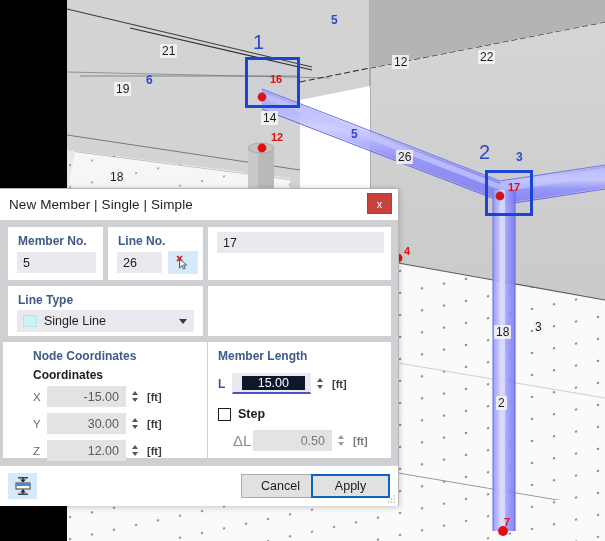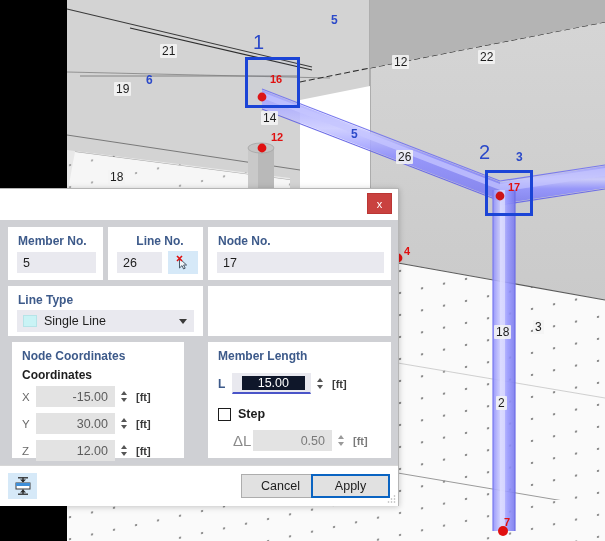--- a/index.html
+++ b/index.html
@@ -389,74 +389,74 @@
     <div class="lbl lbl-small-blue" style="left:146px;top:74px;">6</div>
     <div class="lbl lbl-small-blue" style="left:351px;top:128px;">5</div>
     <div class="lbl lbl-small-blue" style="left:516px;top:151px;">3</div>
 
     <div class="black-strip"></div>
   </div>
 
   <div class="dialog">
 
     <div class="dlg-titlebar">
+      <span class="dlg-title">New Member | Single | Simple</span>
       <div class="dlg-close">
         <span>x</span>
       </div>
     </div>
 
     <div class="dlg-body">
 
       <div class="gbox" style="left:8px;top:7px;width:95px;height:53px;">
         <div class="gbox-title">Member No.</div>
         <div style="padding:4px 8px 0 8px;">
           <div class="fld" style="width:79px;">
             <span>5</span>
           </div>
         </div>
       </div>
 
-      <div class="gbox" style="left:108px;top:7px;width:95px;height:53px;text-align:center;">
+      <div class="gbox" style="left:108px;top:7px;width:95px;height:53px;">
         <div class="gbox-title">Line No.</div>
         <div style="padding:3px 0 0 8px;display:flex;align-items:center;">
           <div class="fld" style="width:45px;">
             <span>26</span>
           </div>
           <div class="pickbtn">
             <svg width="16" height="16" viewBox="0 0 16 16">
               <path d="M4.5,3.5 L4.5,13 L7,10.6 L8.6,14 L10.2,13.2 L8.6,10 L11.6,10 Z" fill="#f0f4f8" stroke="#4a5a6a" stroke-width="1"></path>
               <path d="M2,1 L7,6 M7,1 L2,6" stroke="#e01010" stroke-width="1.6"></path>
             </svg>
           </div>
         </div>
       </div>
 
       <div class="gbox" style="left:208px;top:7px;width:183px;height:53px;">
-        <div class="gbox-title">Node No.</div>
         <div style="padding:4px 8px 0 8px;">
           <div class="fld" style="width:167px;">
             <span>17</span>
           </div>
         </div>
       </div>
 
       <div class="gbox" style="left:8px;top:66px;width:195px;height:50px;">
         <div class="gbox-title">Line Type</div>
         <div style="padding:3px 8px 0 8px;">
           <div class="combo">
             <span class="swatch"></span>
             <span class="combo-label">Single Line</span>
             <span class="chev"></span>
           </div>
         </div>
       </div>
 
       <div class="gbox" style="left:208px;top:66px;width:183px;height:50px;"></div>
 
-      <div class="gbox" style="left:12px;top:122px;width:172px;height:116px;">
+      <div class="gbox" style="left:3px;top:122px;width:205px;height:116px;padding-left:20px;">
         <div class="gbox-title">Node Coordinates</div>
         <div style="padding:5px 0 0 9px;font-size:12px;font-weight:bold;color:#1d1d1d;">Coordinates</div>
 
         <div style="padding:4px 0 0 9px;">
           <div style="display:flex;align-items:center;margin-bottom:6px;">
             <span class="axis-lbl">X</span>
             <div class="fld fld-grey" style="width:79px;">
               <span>-15.00</span>
             </div>
             <span class="spin">

